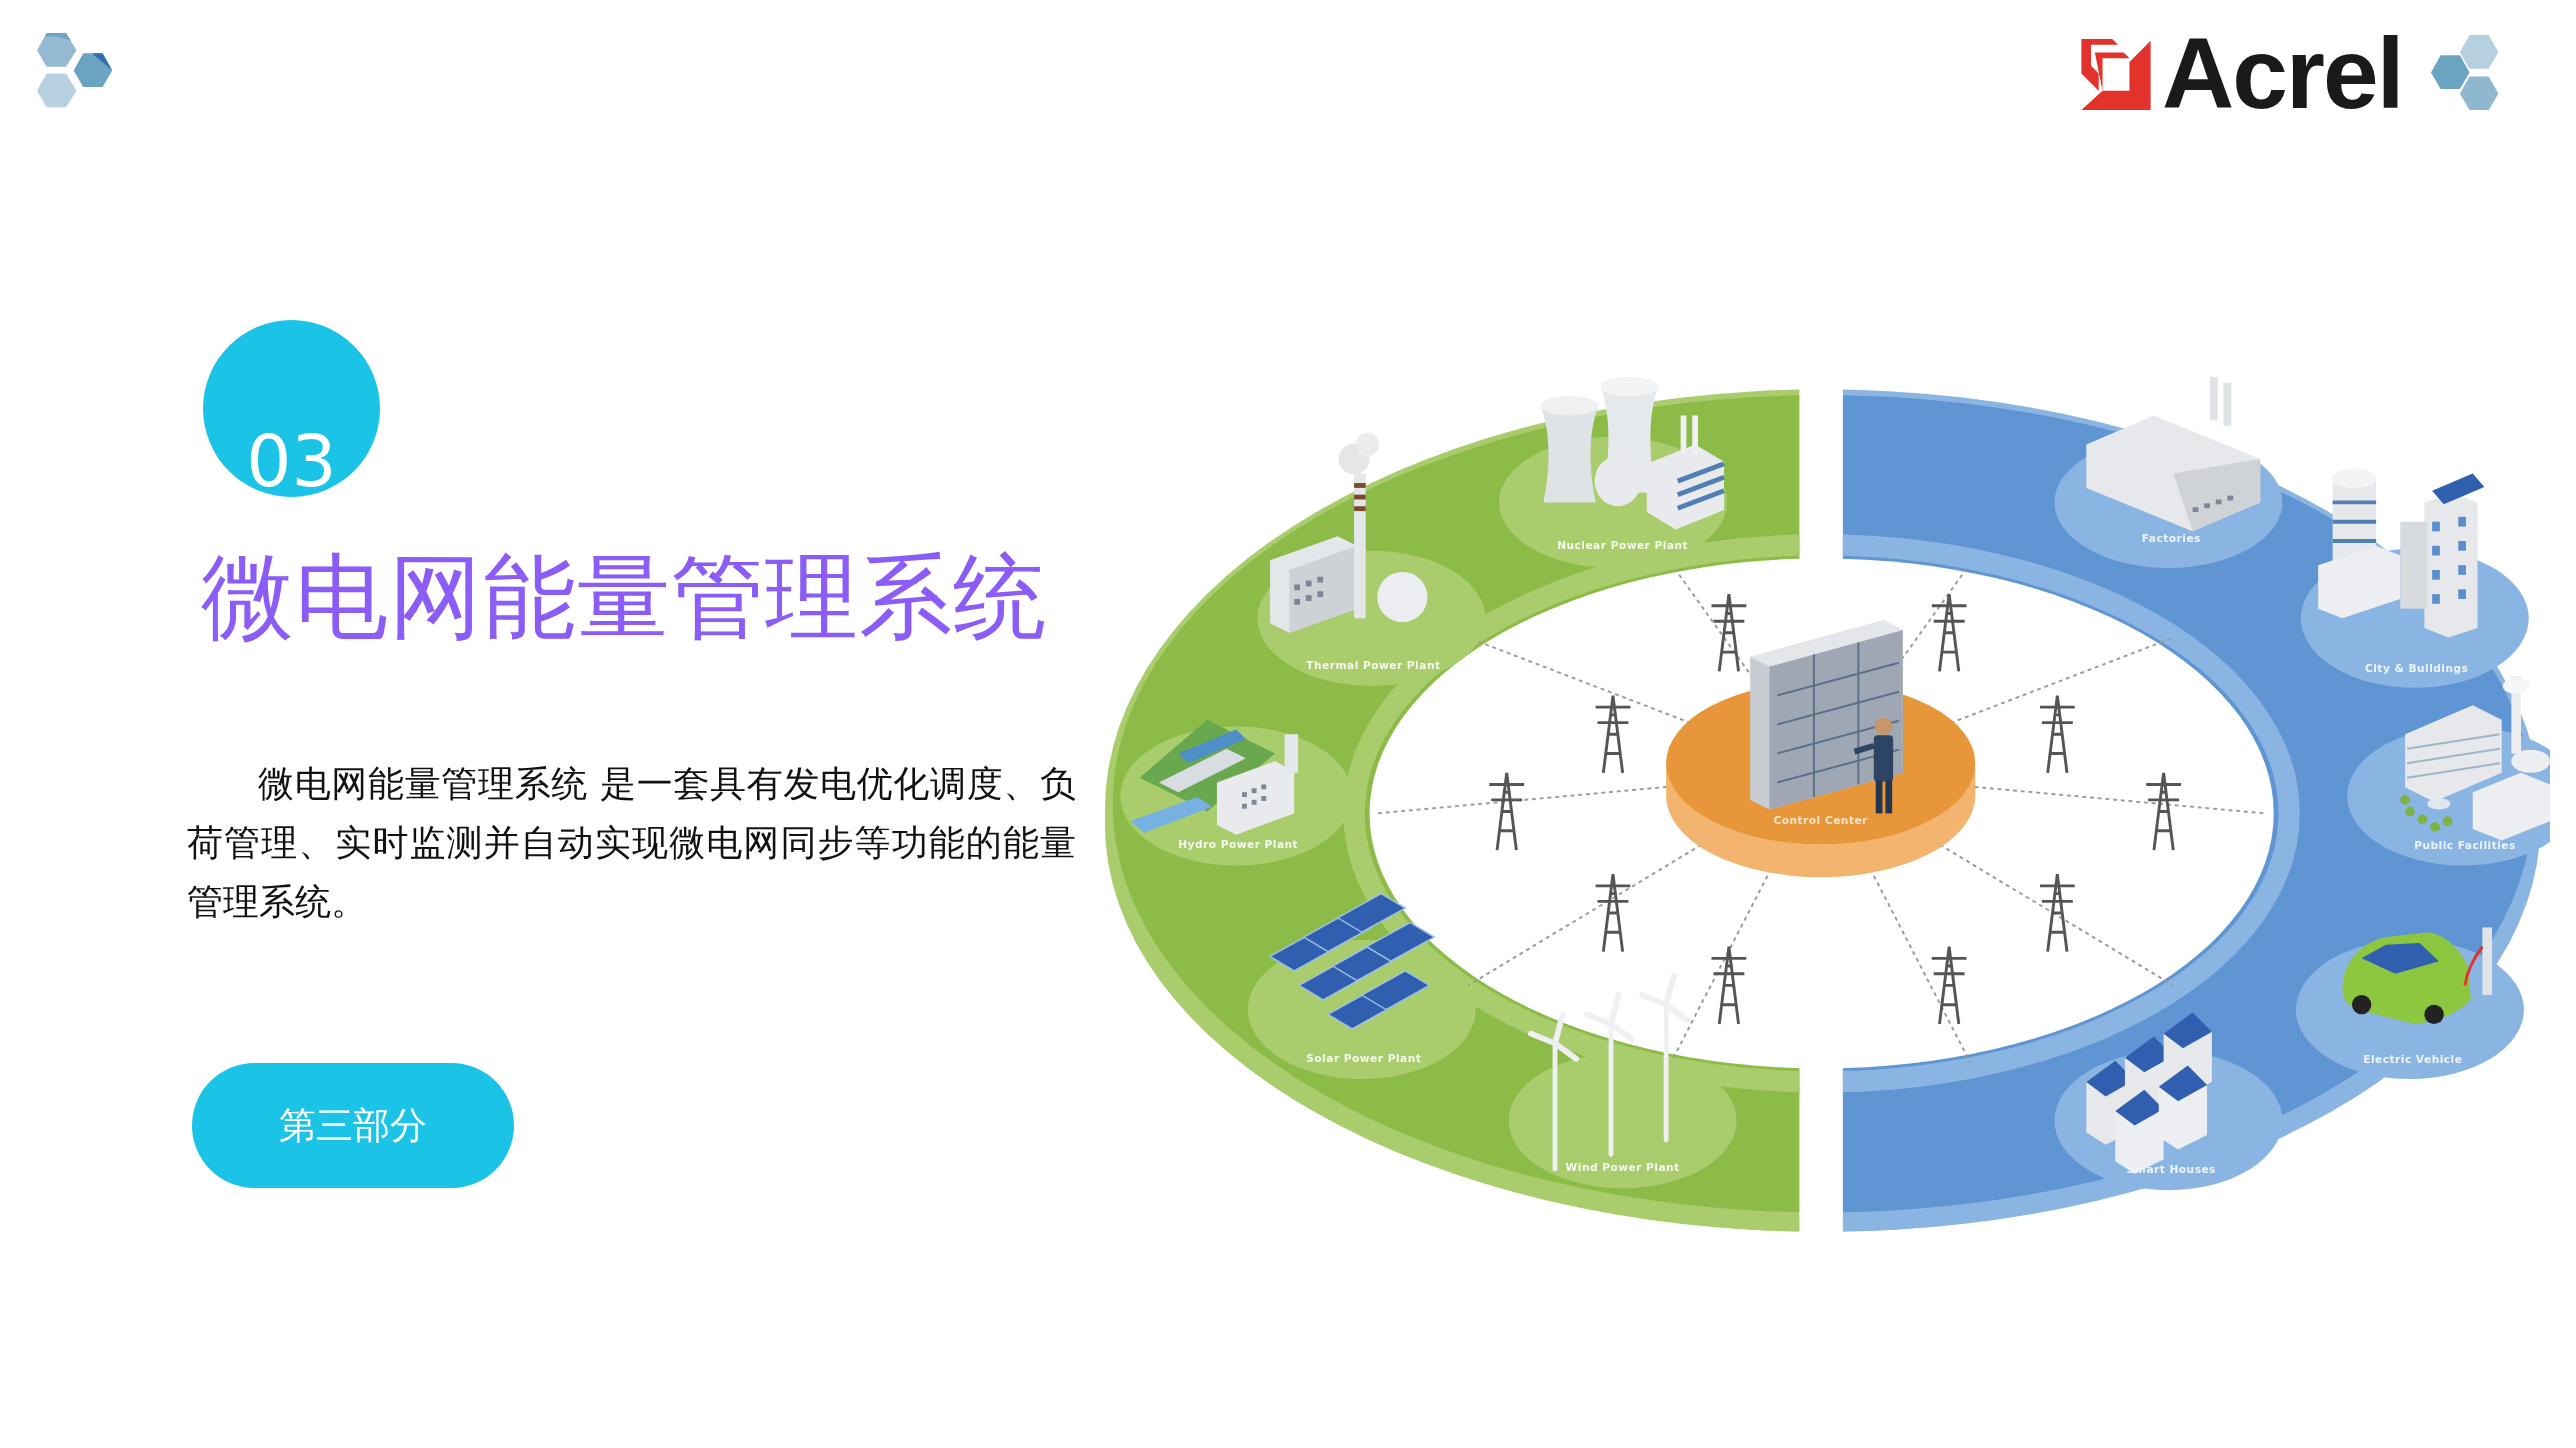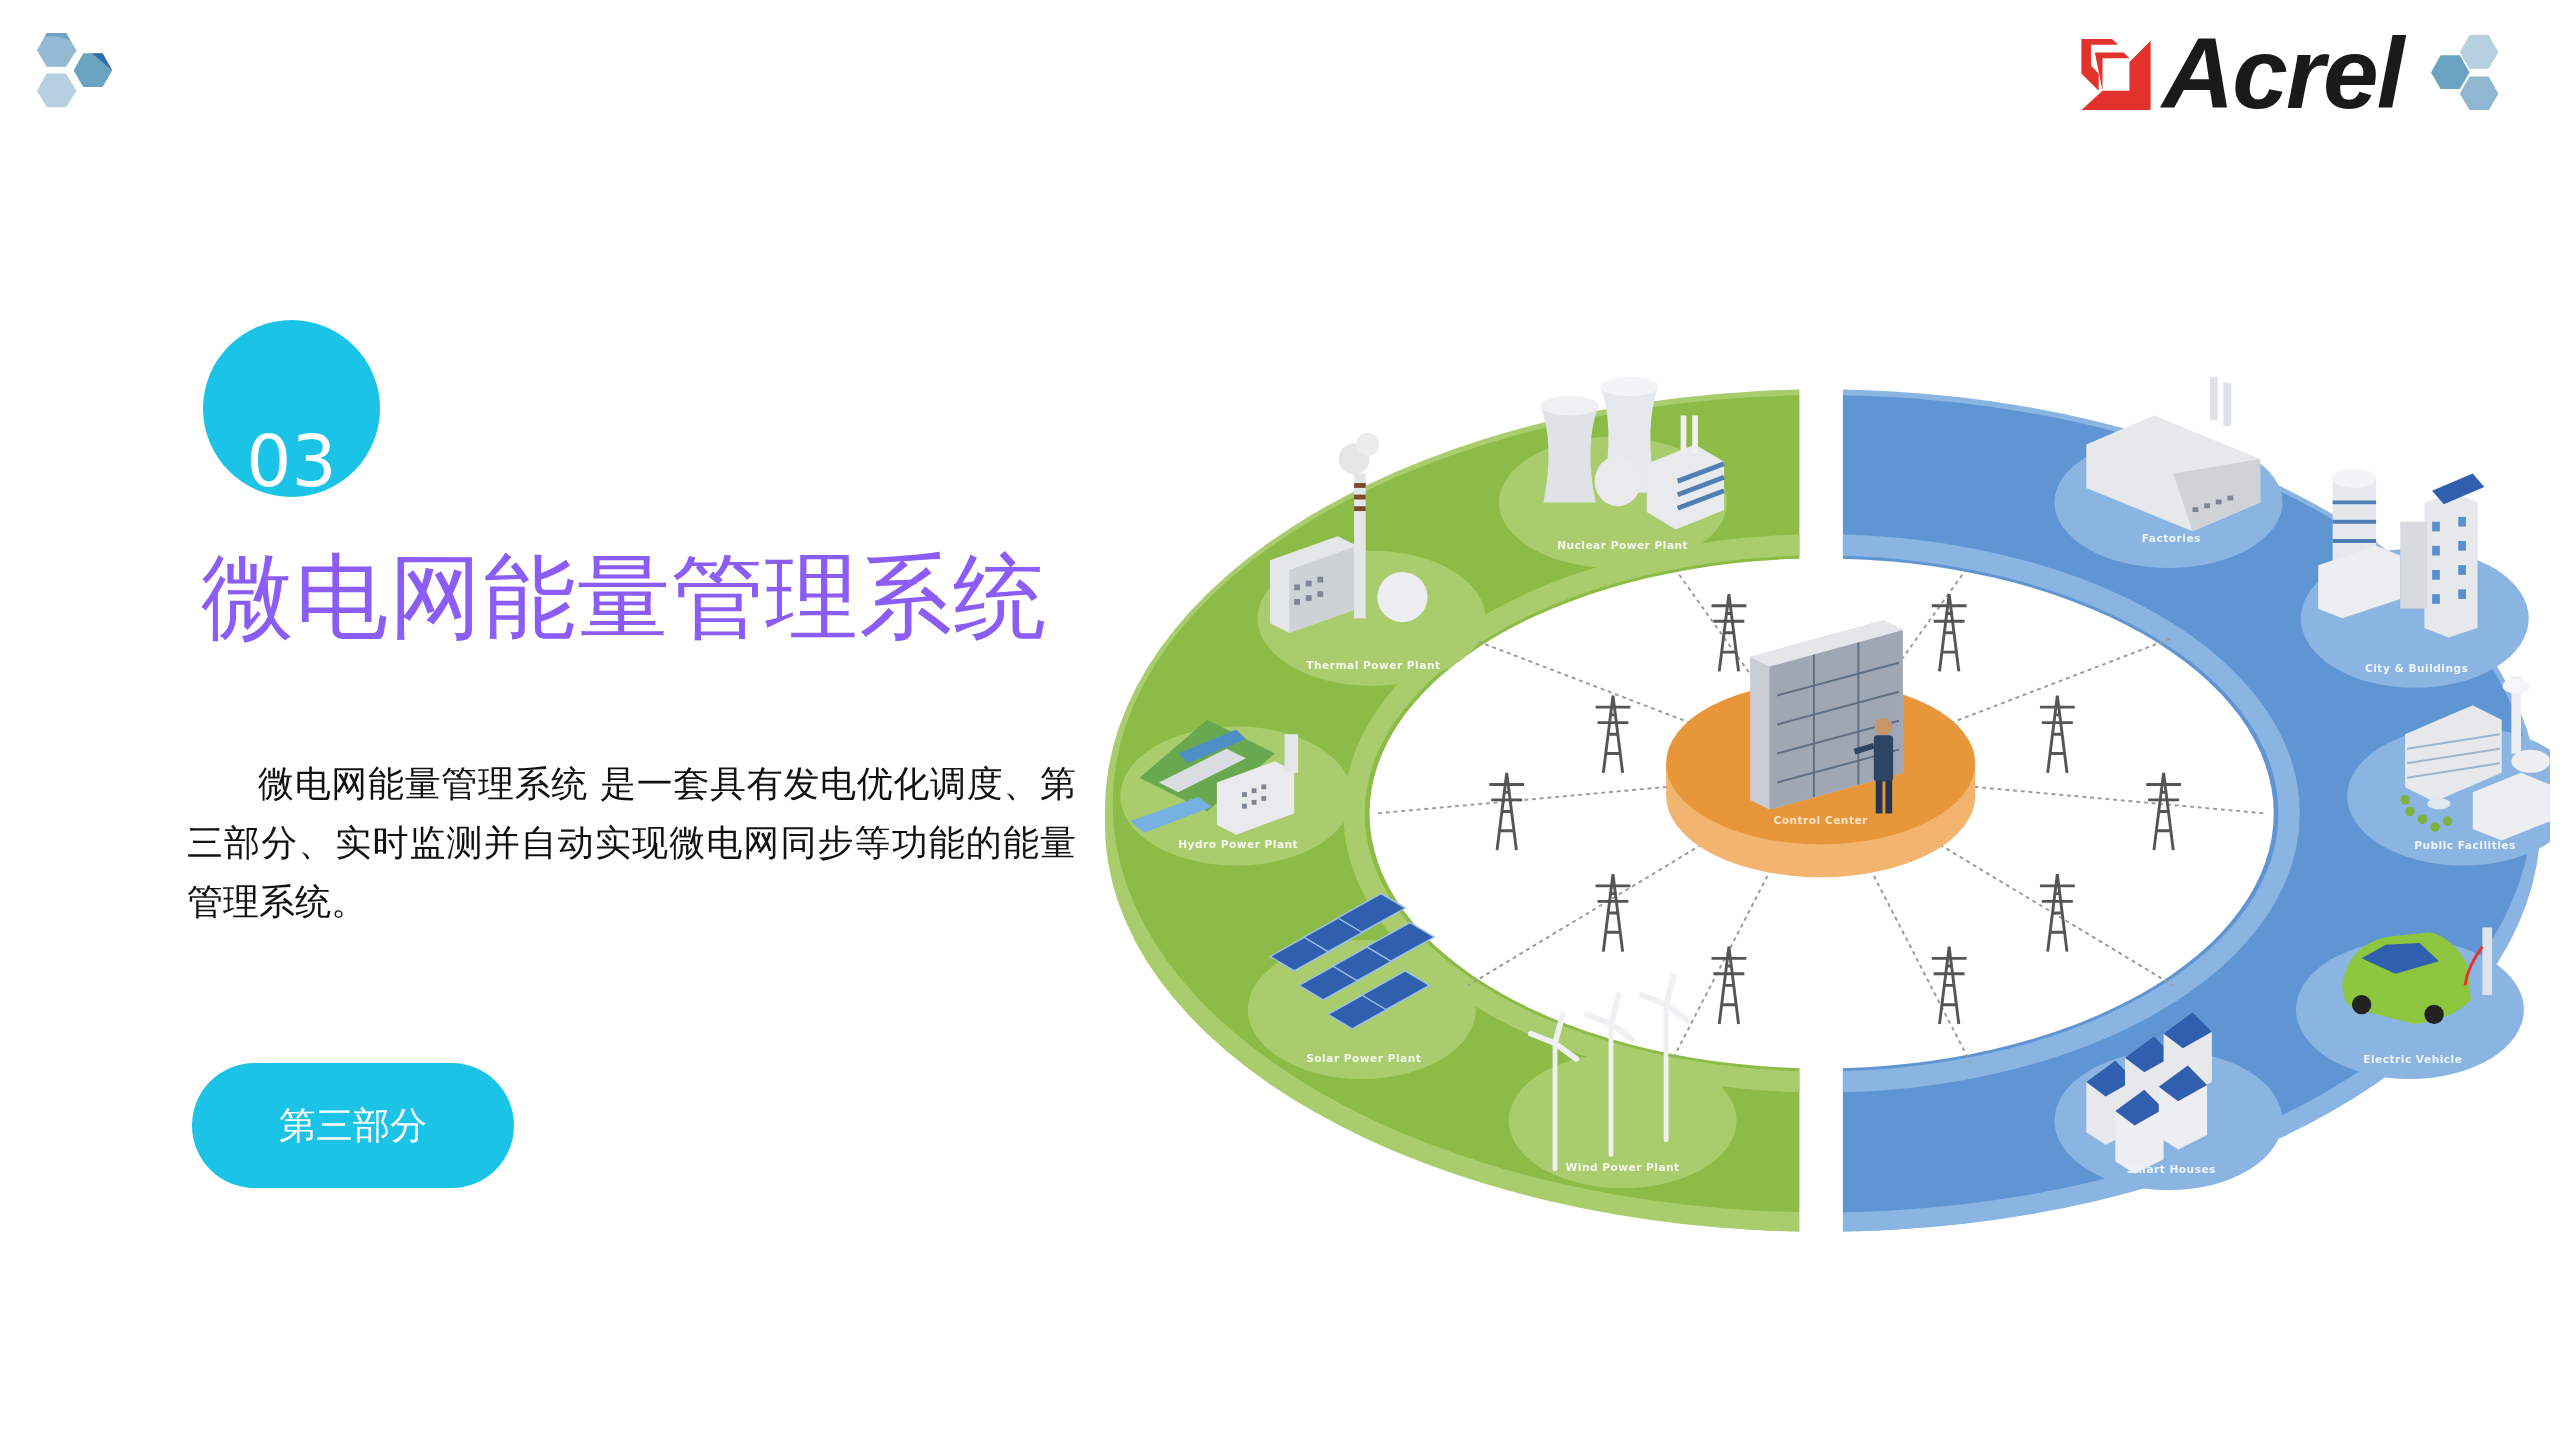--- a/index.html
+++ b/index.html
@@ -8,21 +8,21 @@
     background: #ffffff;
     font-family: "DejaVu Sans", "Liberation Sans", sans-serif;
   }
   .abs { position: absolute; }
   .hex-cluster { position: absolute; }
   .hex-cluster svg { display: block; }
   .logo { left: 2081px; top: 35px; width: 425px; height: 81px; }
   .logo-mark { position: absolute; left: 0; top: 1.9px; width: 70px; height: 75px; }
   .logo-text {
     position: absolute; left: 81px; top: -11.6px;
-    font-family: "Liberation Sans", sans-serif; font-weight: 700; font-style: italic;
+    font-family: "Liberation Sans", sans-serif; font-weight: 700; 
     font-size: 100px; line-height: 100px; color: #1a1a1a; letter-spacing: -1.9px;
   }
   .logo-hex { position: absolute; left: 350px; top: -1.9px; }
   .section-circle {
     left: 203px; top: 320px; width: 177px; height: 177px; border-radius: 50%;
     background: #1bc3e7; color: #ffffff;
     display: flex; align-items: flex-end; justify-content: center;
     font-family: "DejaVu Sans", sans-serif; font-size: 71px; line-height: 1;
   }
   .page-title {
@@ -77,21 +77,21 @@
     <polygon points="40,45 60,45 70,63 60,80 40,80 30,63" fill="#8fb7cf"></polygon>
   </svg>
 </div>
 
 <div class="abs section-circle">
   <span>03</span>
 </div>
 
 <h1 class="abs page-title">微电网能量管理系统</h1>
 
-<p class="abs description">微电网能量管理系统 是一套具有发电优化调度、第三部分、实时监测并自动实现微电网同步等功能的能量管理系统。</p>
+<p class="abs description">微电网能量管理系统 是一套具有发电优化调度、负荷管理、实时监测并自动实现微电网同步等功能的能量管理系统。</p>
 
 <button class="abs part-button">
   <span>第三部分</span>
 </button>
 
 <div class="abs diagram">
   <svg width="1449" height="889" viewBox="0 0 1500 920">
     <defs>
       <clipPath id="clipLeft">
           <rect x="0" y="0" width="723" height="920"></rect>

